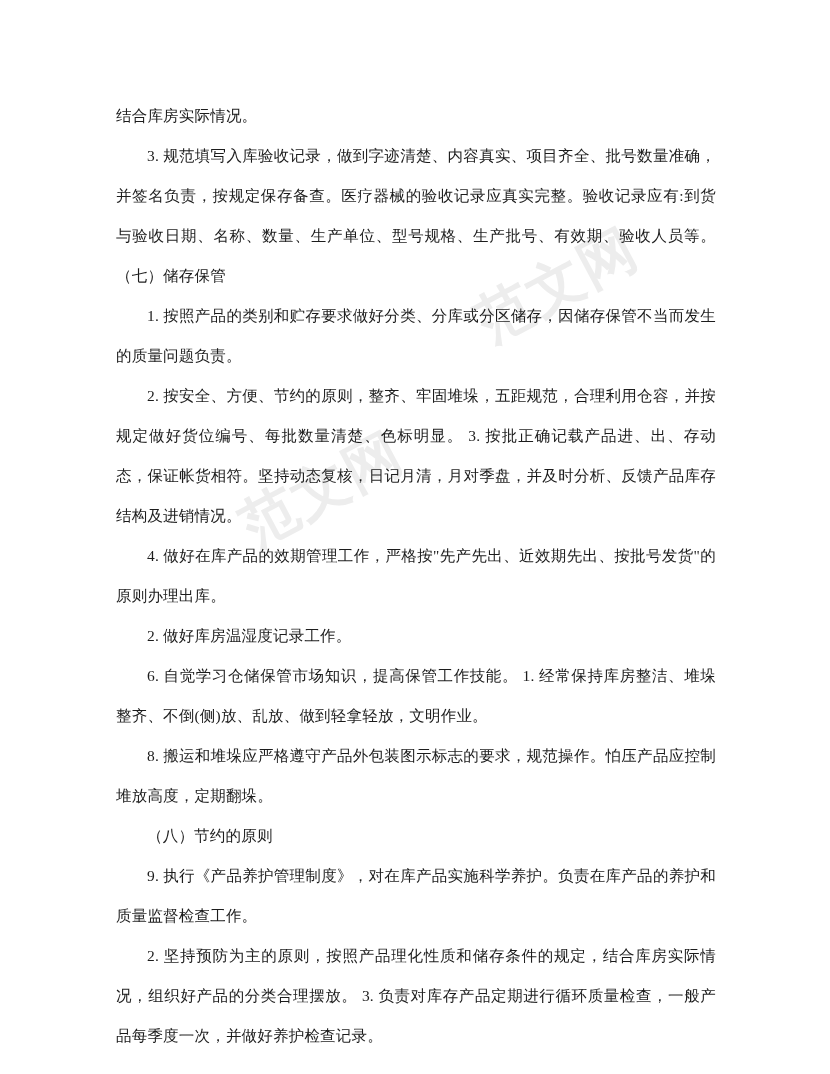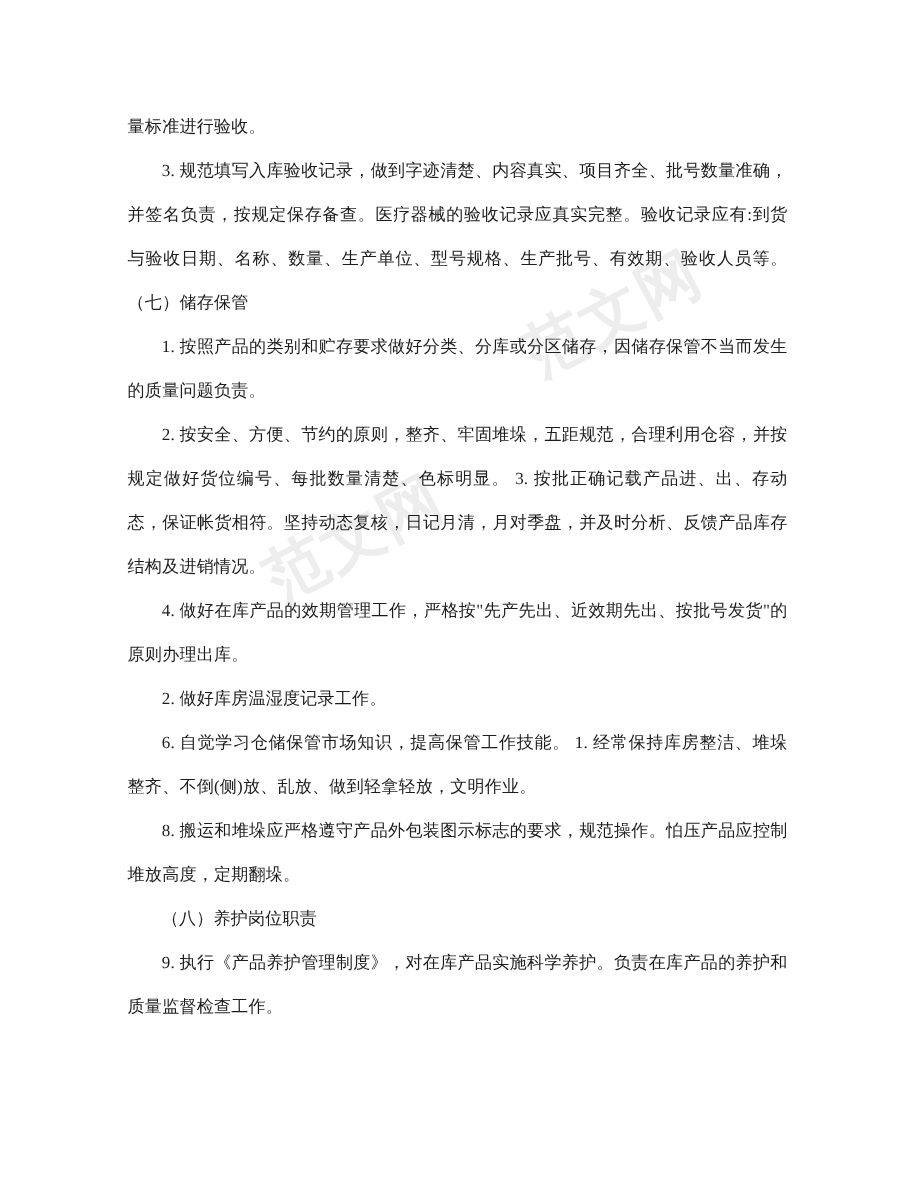--- a/index.html
+++ b/index.html
@@ -61,25 +61,26 @@
 </style>
 </head>
 <body>
 
 <div class="page">
 
   <div class="watermark wm-1">范文网</div>
   <div class="watermark wm-2">范文网</div>
 
   <div class="content">
-    <p class="para">量标准进行验收。</p>
+    <p class="para">结合库房实际情况。</p>
     <p class="para indent">3. 规范填写入库验收记录，做到字迹清楚、内容真实、项目齐全、批号数量准确，并签名负责，按规定保存备查。医疗器械的验收记录应真实完整。验收记录应有:到货与验收日期、名称、数量、生产单位、型号规格、生产批号、有效期、验收人员等。（七）储存保管</p>
     <p class="para indent">1. 按照产品的类别和贮存要求做好分类、分库或分区储存，因储存保管不当而发生的质量问题负责。</p>
     <p class="para indent">2. 按安全、方便、节约的原则，整齐、牢固堆垛，五距规范，合理利用仓容，并按规定做好货位编号、每批数量清楚、色标明显。 3. 按批正确记载产品进、出、存动态，保证帐货相符。坚持动态复核，日记月清，月对季盘，并及时分析、反馈产品库存结构及进销情况。</p>
     <p class="para indent">4. 做好在库产品的效期管理工作，严格按"先产先出、近效期先出、按批号发货"的原则办理出库。</p>
     <p class="para indent">2. 做好库房温湿度记录工作。</p>
     <p class="para indent">6. 自觉学习仓储保管市场知识，提高保管工作技能。 1. 经常保持库房整洁、堆垛整齐、不倒(侧)放、乱放、做到轻拿轻放，文明作业。</p>
     <p class="para indent">8. 搬运和堆垛应严格遵守产品外包装图示标志的要求，规范操作。怕压产品应控制堆放高度，定期翻垛。</p>
-    <p class="para indent">（八）养护岗位职责</p>
+    <p class="para indent">（八）节约的原则</p>
     <p class="para indent">9. 执行《产品养护管理制度》，对在库产品实施科学养护。负责在库产品的养护和质量监督检查工作。</p>
+    <p class="para indent">2. 坚持预防为主的原则，按照产品理化性质和储存条件的规定，结合库房实际情况，组织好产品的分类合理摆放。 3. 负责对库存产品定期进行循环质量检查，一般产品每季度一次，并做好养护检查记录。</p>
   </div>
 
 </div>
 
 </body></html>

